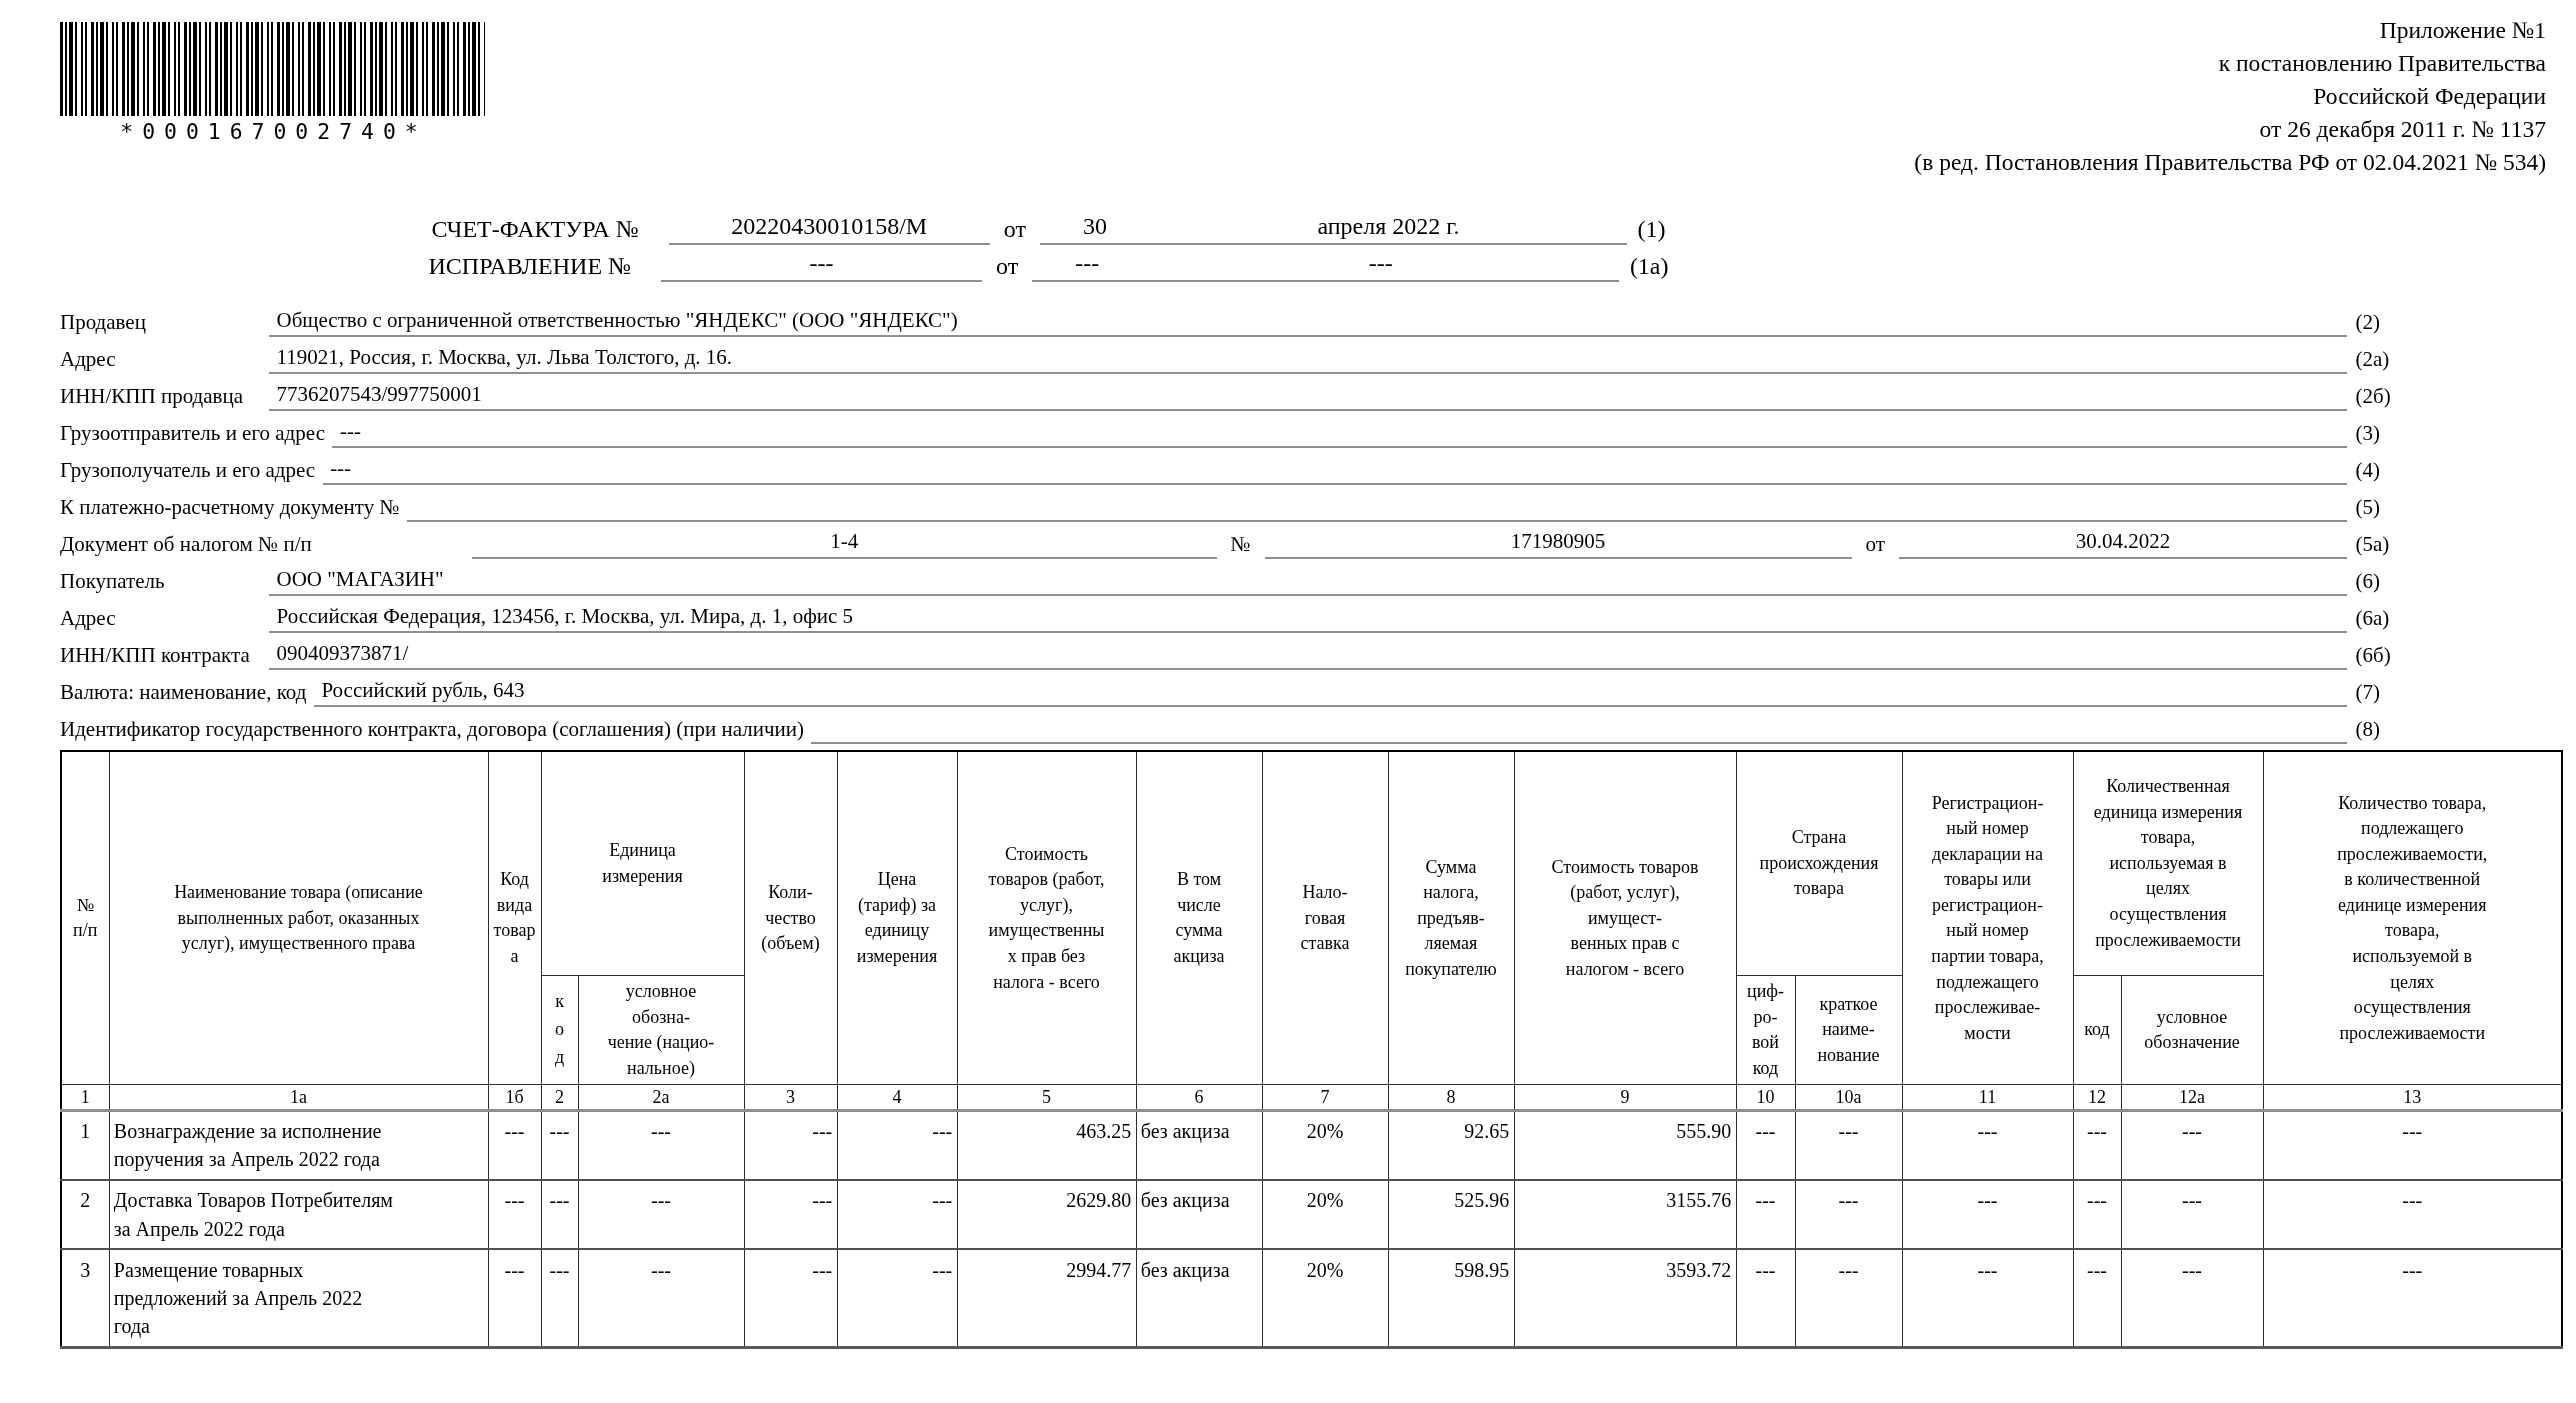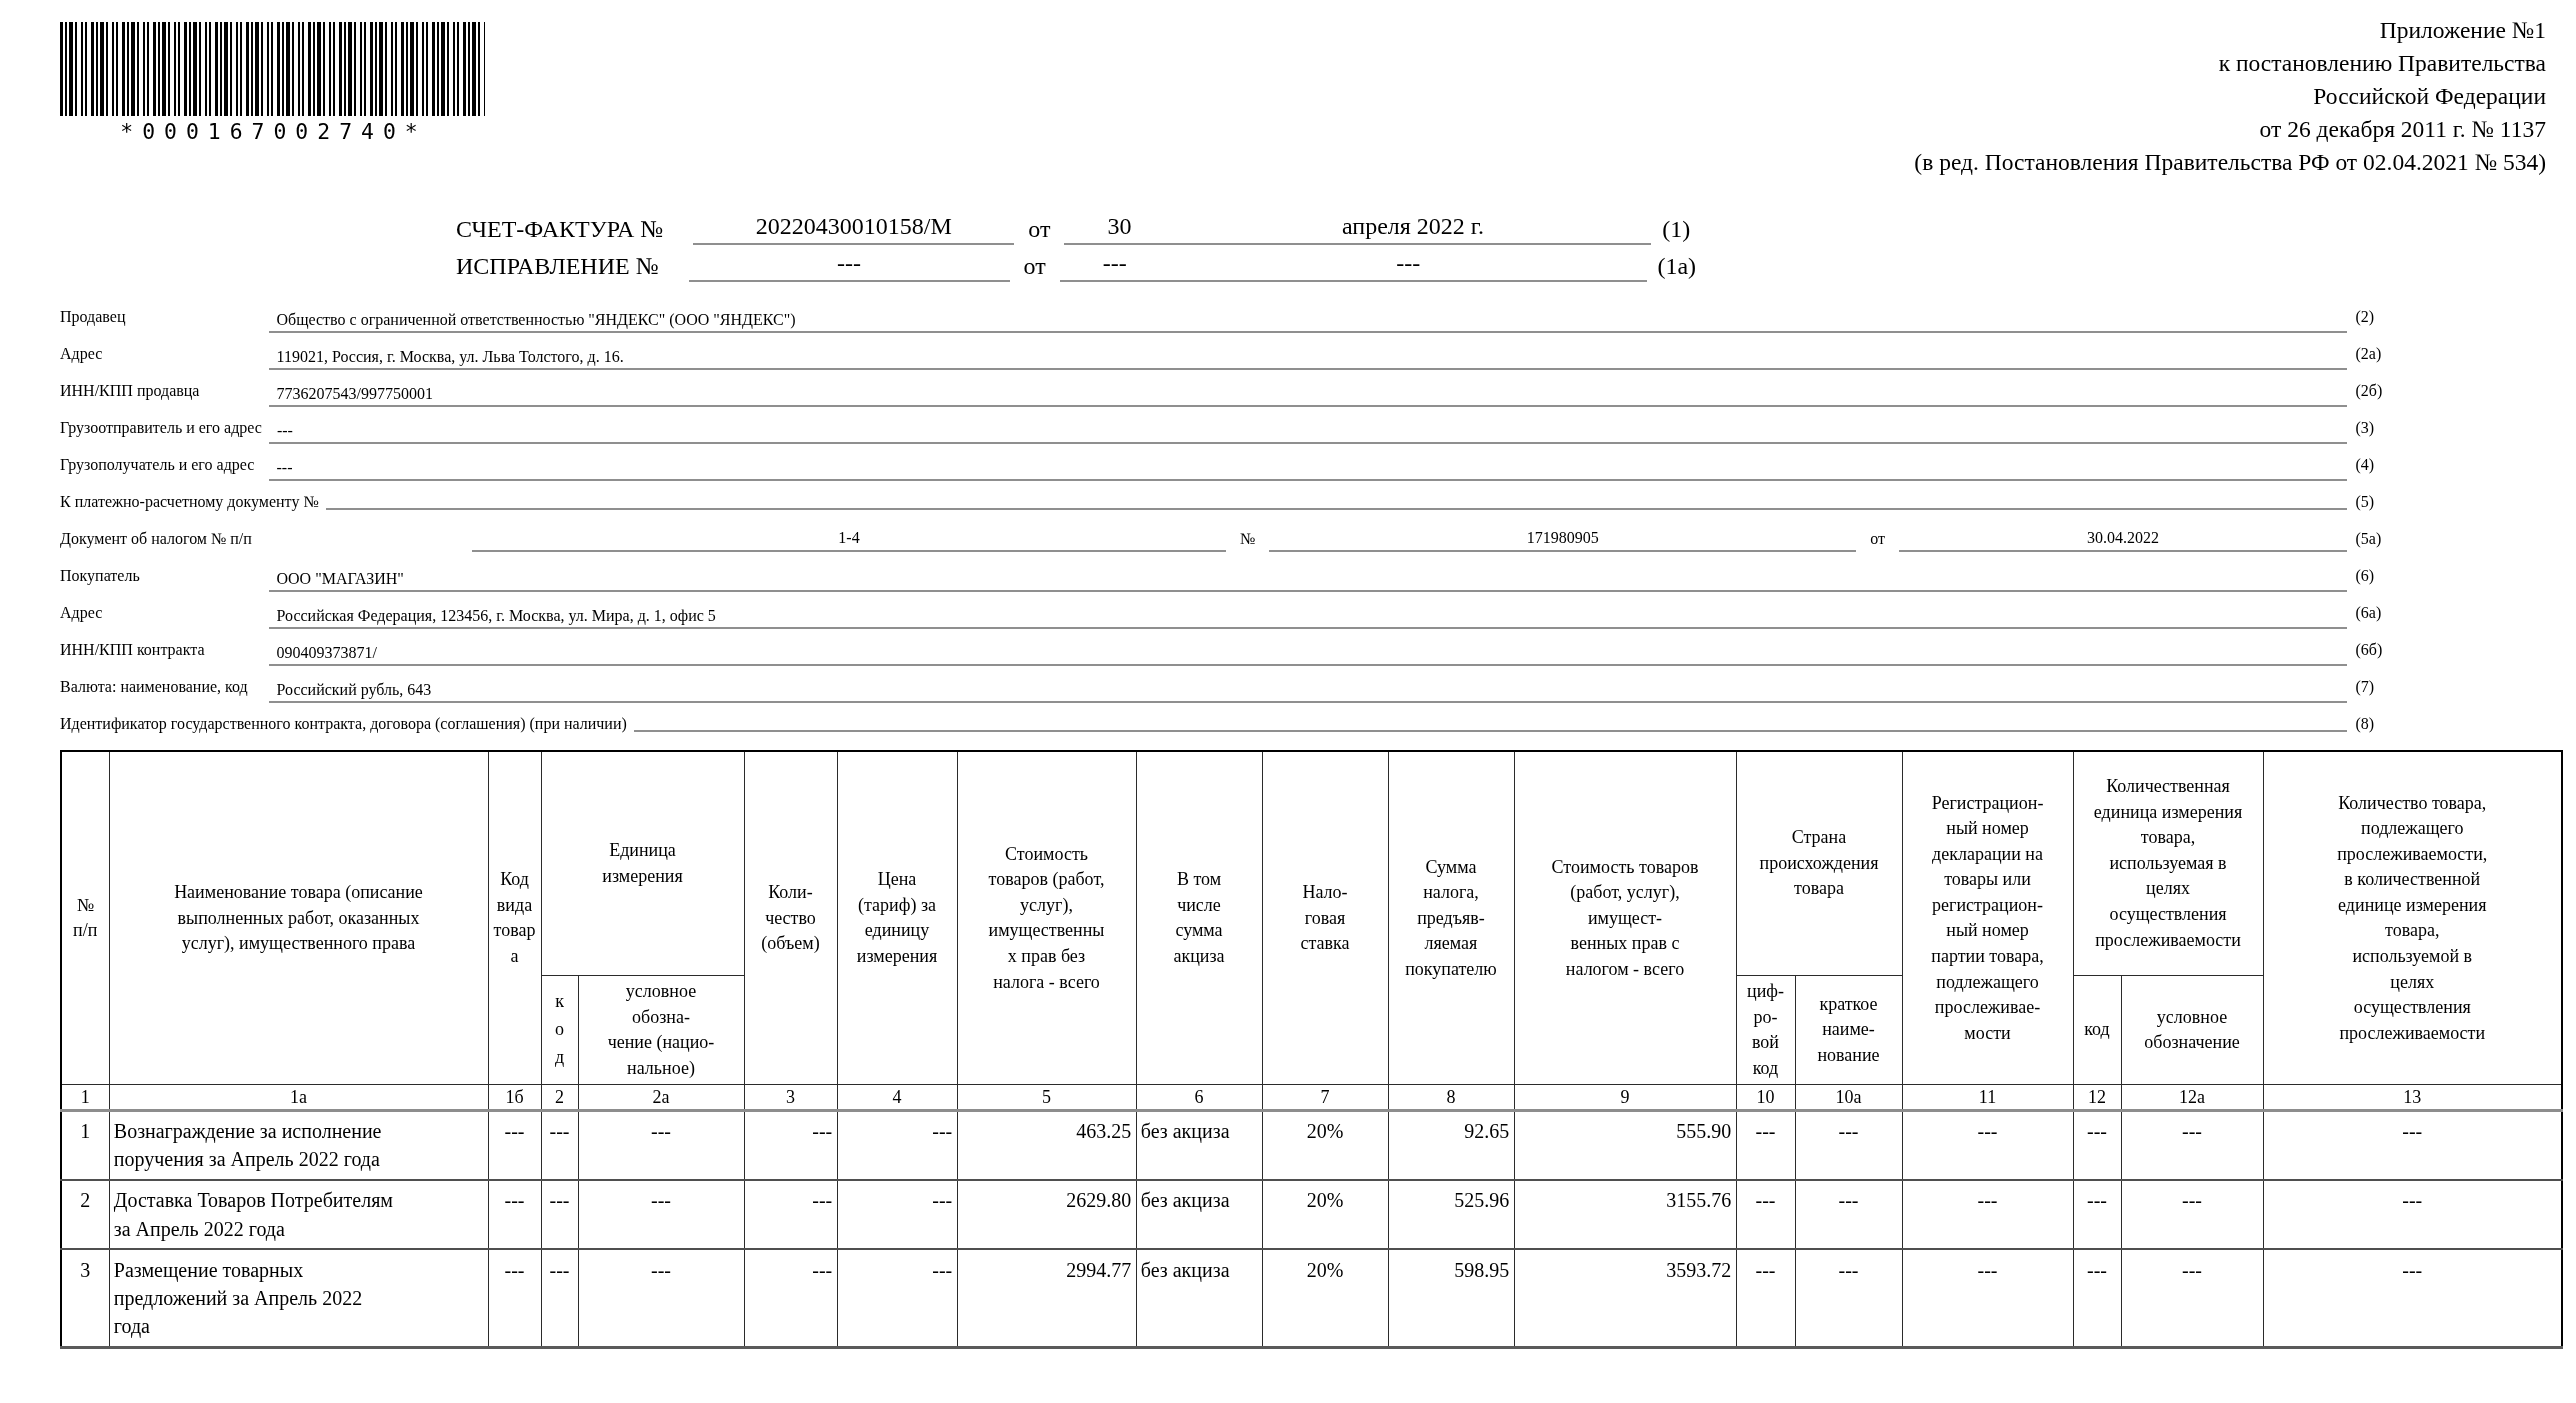--- a/index.html
+++ b/index.html
@@ -22,32 +22,32 @@
       #000 0 3.2px,#fff 3.2px 5.3px,#000 5.3px 7px,#fff 7px 8.5px,
       #000 8.5px 13.4px,#fff 13.4px 15px,#000 15px 16.6px,#fff 16.6px 21.4px,
       #000 21.4px 23px,#fff 23px 25px,#000 25px 27px,#fff 27px 31px);
   }
   .barcode-text{
     font-family:"DejaVu Sans Mono",monospace;
     font-size:21.4px;letter-spacing:9px;text-align:center;margin-top:3.2px;white-space:nowrap;
   }
   .appendix{text-align:right;font-size:23.5px;line-height:33px;padding-right:14px;}
   
-  .inv-line{display:flex;align-items:flex-end;margin-left:396px;font-size:24px;height:37px;width:1977px;}
+  .inv-line{display:flex;align-items:flex-end;font-size:24px;height:37px;width:1977px;justify-content:center;}
   .inv-line.first{margin-top:29px;}
   .inv-label{white-space:nowrap;margin-right:30px;padding-bottom:2.1px;}
   .seg{border-bottom:2.1px solid #8f8f8f;text-align:center;padding-bottom:3px;box-sizing:border-box;}
   .seg-num{width:321px;}
   .seg-day{width:110px;}
   .seg-date{width:477px;}
   .word{padding:0 14px 2.1px 14px;white-space:nowrap;}
   .inv-ref{padding:0 0 2.1px 10.7px;white-space:nowrap;}
   
   .hlines{margin-top:18px;}
-  .hl{display:flex;align-items:center;font-size:16px;height:37px;width:2353px;}
+  .hl{display:flex;align-items:flex-end;font-size:21px;height:37px;width:2353px;}
   .hl-label{white-space:nowrap;min-width:209px;padding:0 7.5px 2.1px 0;box-sizing:border-box;}
   .hl-value{flex:1;border-bottom:2.1px solid #8f8f8f;padding:0 5.3px 2.1px 7.5px;white-space:nowrap;box-sizing:border-box;min-height:6.4px;margin-top:7px;}
   .hl-ref{width:66px;padding:0 0 2.1px 8.5px;box-sizing:border-box;white-space:nowrap;}
   .ship-label{flex:0 0 412px;min-width:412px;}
   .ship-seg1{flex:1;}
   .ship-seg2{width:587px;}
   .ship-seg3{width:448px;}
   .hl .word{flex:0 0 auto;}
   
   table.goods{

